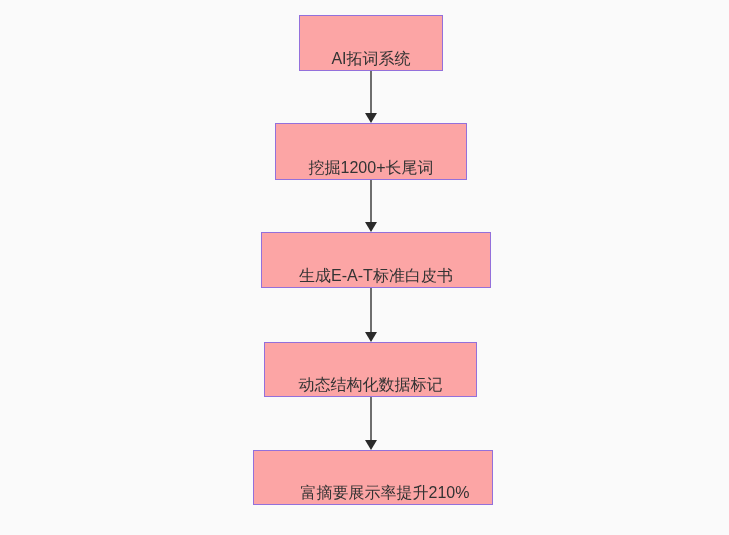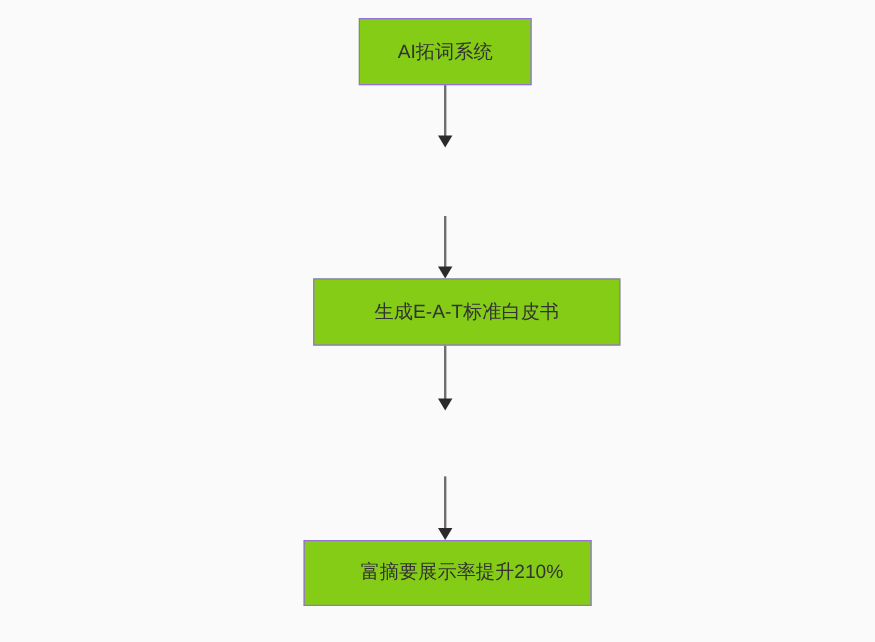--- a/index.html
+++ b/index.html
@@ -10,33 +10,33 @@
     position: relative;
     width: 729px;
     height: 535px;
     background: #fafafa;
     overflow: hidden;
     font-family: "Liberation Sans", "DejaVu Sans", sans-serif;
   }
   .node {
     position: absolute;
     box-sizing: border-box;
-    background: #84cc16;
+    background: #fca5a5;
     border: 1px solid #9370DB;
     display: flex;
-    align-items: center;
+    align-items: flex-end;
     justify-content: center;
     font-size: 16px;
     color: #333333;
     text-align: center;
     white-space: nowrap;
   }
   #node-1 { left: 299px; top: 15px;  width: 144px; height: 56px; }
   #node-2 { left: 275px; top: 123px; width: 192px; height: 57px; }
-  #node-3 { left: 261px; top: 232px; width: 256px; height: 56px; }
+  #node-3 { left: 261px; top: 232px; width: 230px; height: 56px; }
   #node-4 { left: 264px; top: 342px; width: 213px; height: 55px; }
   #node-5 { left: 253px; top: 450px; width: 240px; height: 55px; padding-left: 24px; }
 
   .edge-line {
     position: absolute;
     left: 370px;
     width: 2px;
     background: #6e6e6e;
   }
   .edge-head {
@@ -63,31 +63,37 @@
 
 <div id="canvas">
 
   <div class="node" id="node-1">
     <span>AI拓词系统</span>
   </div>
 
   <div class="edge-line" id="edge-line-1"></div>
   <div class="edge-head" id="edge-head-1"></div>
 
+  <div class="node" id="node-2">
+    <span>挖掘1200+长尾词</span>
+  </div>
 
   <div class="edge-line" id="edge-line-2"></div>
   <div class="edge-head" id="edge-head-2"></div>
 
   <div class="node" id="node-3">
     <span>生成E-A-T标准白皮书</span>
   </div>
 
   <div class="edge-line" id="edge-line-3"></div>
   <div class="edge-head" id="edge-head-3"></div>
 
+  <div class="node" id="node-4">
+    <span>动态结构化数据标记</span>
+  </div>
 
   <div class="edge-line" id="edge-line-4"></div>
   <div class="edge-head" id="edge-head-4"></div>
 
   <div class="node" id="node-5">
     <span>富摘要展示率提升210%</span>
   </div>
 
 </div>
 

